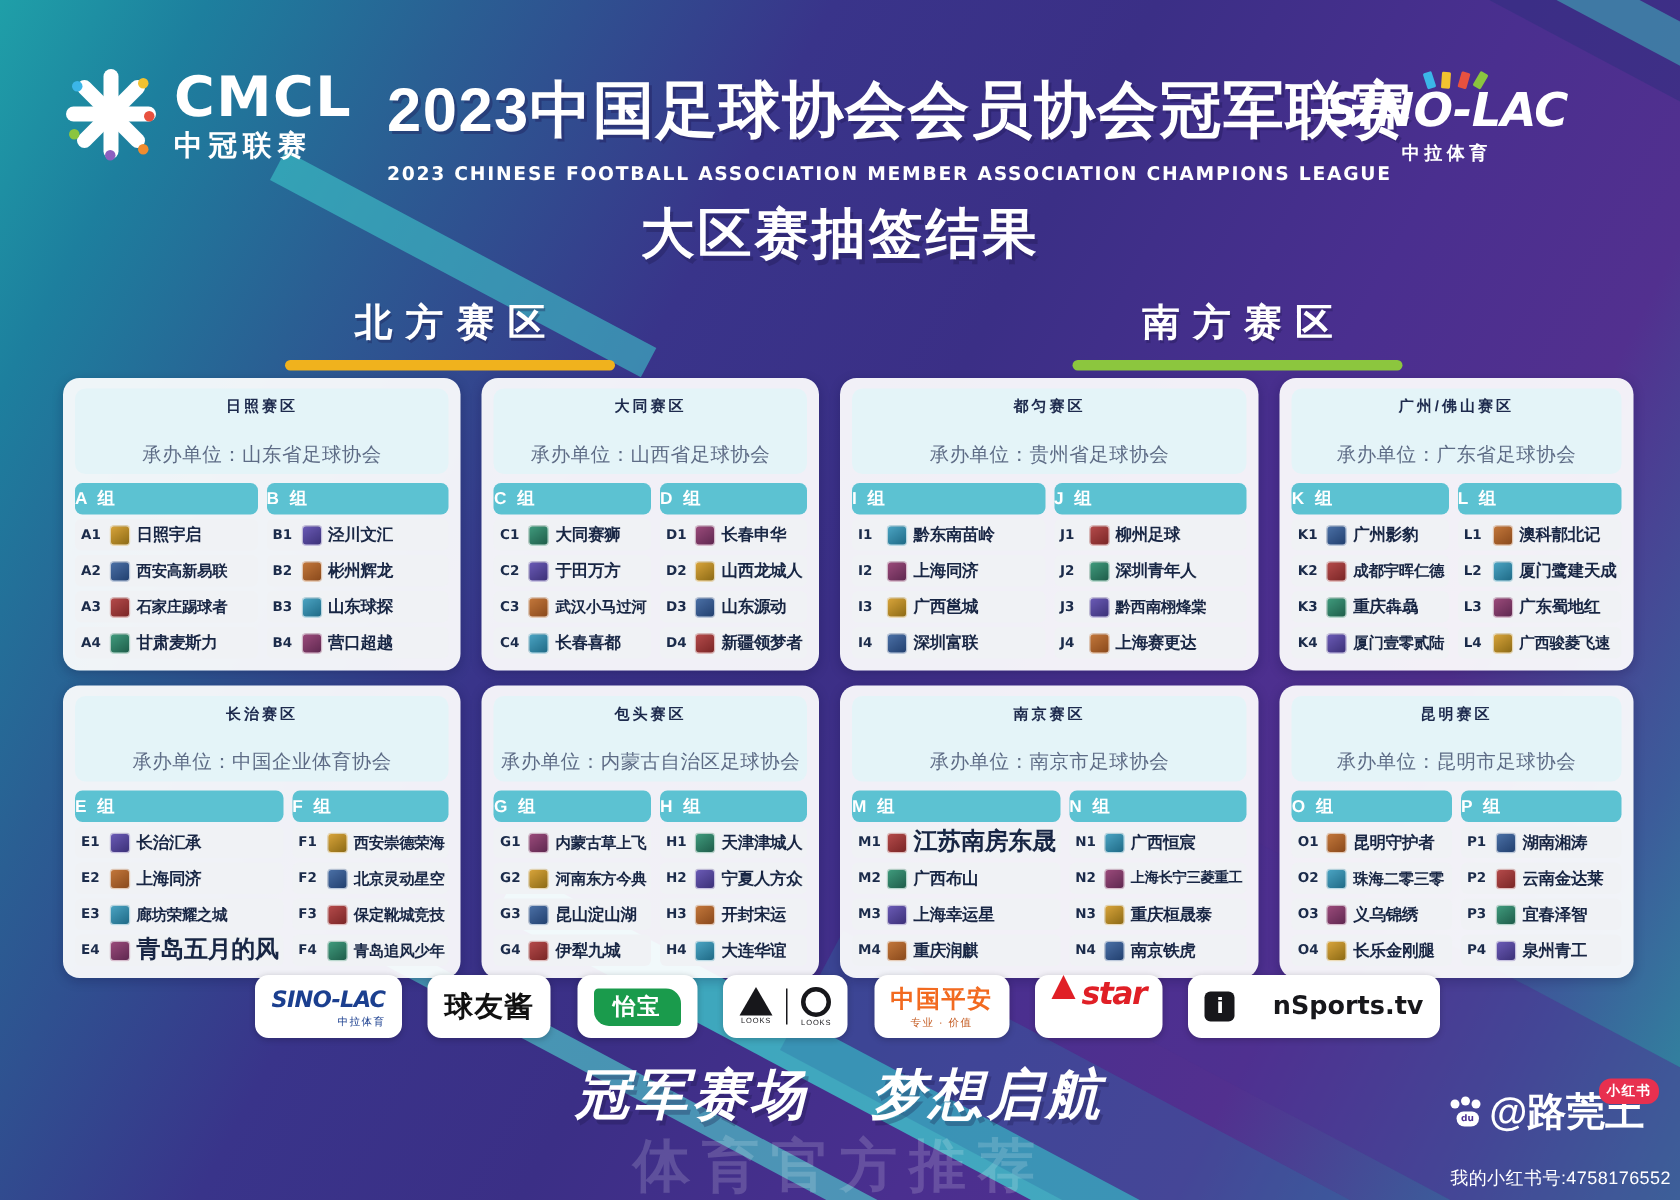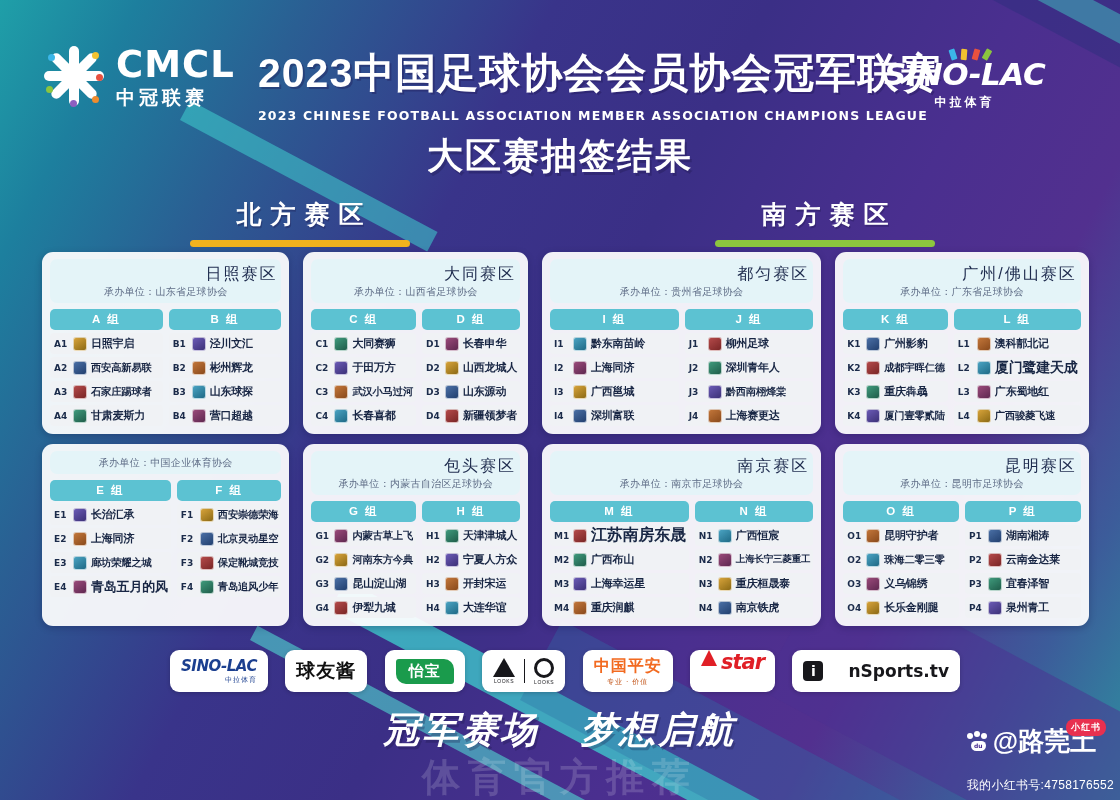--- a/index.html
+++ b/index.html
@@ -88,26 +88,26 @@
     display: grid; grid-template-columns: repeat(4, 1fr); gap: 10px 14px;
   }
   .card {
     background: rgba(255,255,255,.93);
     border-radius: 11px; padding: 7px 8px 8px;
     box-shadow: 0 2px 7px rgba(10,10,50,.25);
   }
   .card-head {
     background: #e4f4f8; border-radius: 7px; padding: 5px 4px 4px; text-align: center;
   }
-  .card-title { font-size: 16px; font-weight: normal; color: #1d2a4d; letter-spacing: 2px; text-align: right; }
-  .card-sub { font-size: 10px; color: #5e6c86; margin-top: 0; letter-spacing: .3px; }
+  .card-title { font-size: 10px; font-weight: bold; color: #1d2a4d; letter-spacing: 2px; }
+  .card-sub { font-size: 13px; color: #5e6c86; margin-top: 16px; letter-spacing: .3px; }
   .groups { display: grid; grid-template-columns: 1fr 1fr; gap: 6px; margin-top: 6px; }
   .grp-head {
     background: #5cc2d2; color: #fff; border-radius: 5px;
-    text-align: center; font-size: 11.5px; font-weight: bold;
+    text-align: left; font-size: 11.5px; font-weight: bold;
     padding: 3px 0; letter-spacing: 2px;
   }
   .team-row {
     display: flex; align-items: center; gap: 4px;
     background: #f0f2f5; border-radius: 4px;
     margin-top: 3px; padding: 3px 3px 3px 4px; height: 21px;
   }
   .team-code {
     font-size: 9px; font-weight: bold; color: #1b2b4a;
     width: 15px; flex: 0 0 15px;
@@ -442,37 +442,38 @@
           <div>
             <div class="grp-head">L 组</div>
             <div class="team-row">
               <span class="team-code">L1</span>
               <span class="crest" style="background: linear-gradient(145deg, rgb(194, 118, 58), rgb(138, 74, 28));"></span>
               <span class="team-name">澳科郬北记</span>
             </div>
             <div class="team-row">
               <span class="team-code">L2</span>
               <span class="crest" style="background: linear-gradient(145deg, rgb(74, 163, 194), rgb(31, 106, 134));"></span>
-              <span class="team-name" style="font-size: 14px;">厦门鹭建天成</span>
+              <span class="team-name" style="font-size: 11px;">厦门鹭建天成</span>
             </div>
             <div class="team-row">
               <span class="team-code">L3</span>
               <span class="crest" style="background: linear-gradient(145deg, rgb(154, 74, 122), rgb(95, 40, 80));"></span>
               <span class="team-name">广东蜀地红</span>
             </div>
             <div class="team-row">
               <span class="team-code">L4</span>
               <span class="crest" style="background: linear-gradient(145deg, rgb(215, 163, 58), rgb(140, 106, 21));"></span>
               <span class="team-name" style="font-size: 10.3px;">广西骏菱飞速</span>
             </div>
           </div>
         </div>
       </div>
       <div class="card">
         <div class="card-head">
+          <div class="card-title">长治赛区</div>
           <div class="card-sub">承办单位：中国企业体育协会</div>
         </div>
         <div class="groups">
           <div>
             <div class="grp-head">E 组</div>
             <div class="team-row">
               <span class="team-code">E1</span>
               <span class="crest" style="background: linear-gradient(145deg, rgb(106, 90, 181), rgb(60, 49, 120));"></span>
               <span class="team-name">长治汇承</span>
             </div>
@@ -482,21 +483,21 @@
               <span class="team-name">上海同济</span>
             </div>
             <div class="team-row">
               <span class="team-code">E3</span>
               <span class="crest" style="background: linear-gradient(145deg, rgb(74, 163, 194), rgb(31, 106, 134));"></span>
               <span class="team-name" style="font-size: 10.3px;">廊坊荣耀之城</span>
             </div>
             <div class="team-row">
               <span class="team-code">E4</span>
               <span class="crest" style="background: linear-gradient(145deg, rgb(154, 74, 122), rgb(95, 40, 80));"></span>
-              <span class="team-name" style="font-size: 13px;">青岛五月的风</span>
+              <span class="team-name" style="font-size: 16px;">青岛五月的风</span>
             </div>
           </div>
           <div>
             <div class="grp-head">F 组</div>
             <div class="team-row">
               <span class="team-code">F1</span>
               <span class="crest" style="background: linear-gradient(145deg, rgb(215, 163, 58), rgb(140, 106, 21));"></span>
               <span class="team-name" style="font-size: 10.3px;">西安崇德荣海</span>
             </div>
             <div class="team-row">

